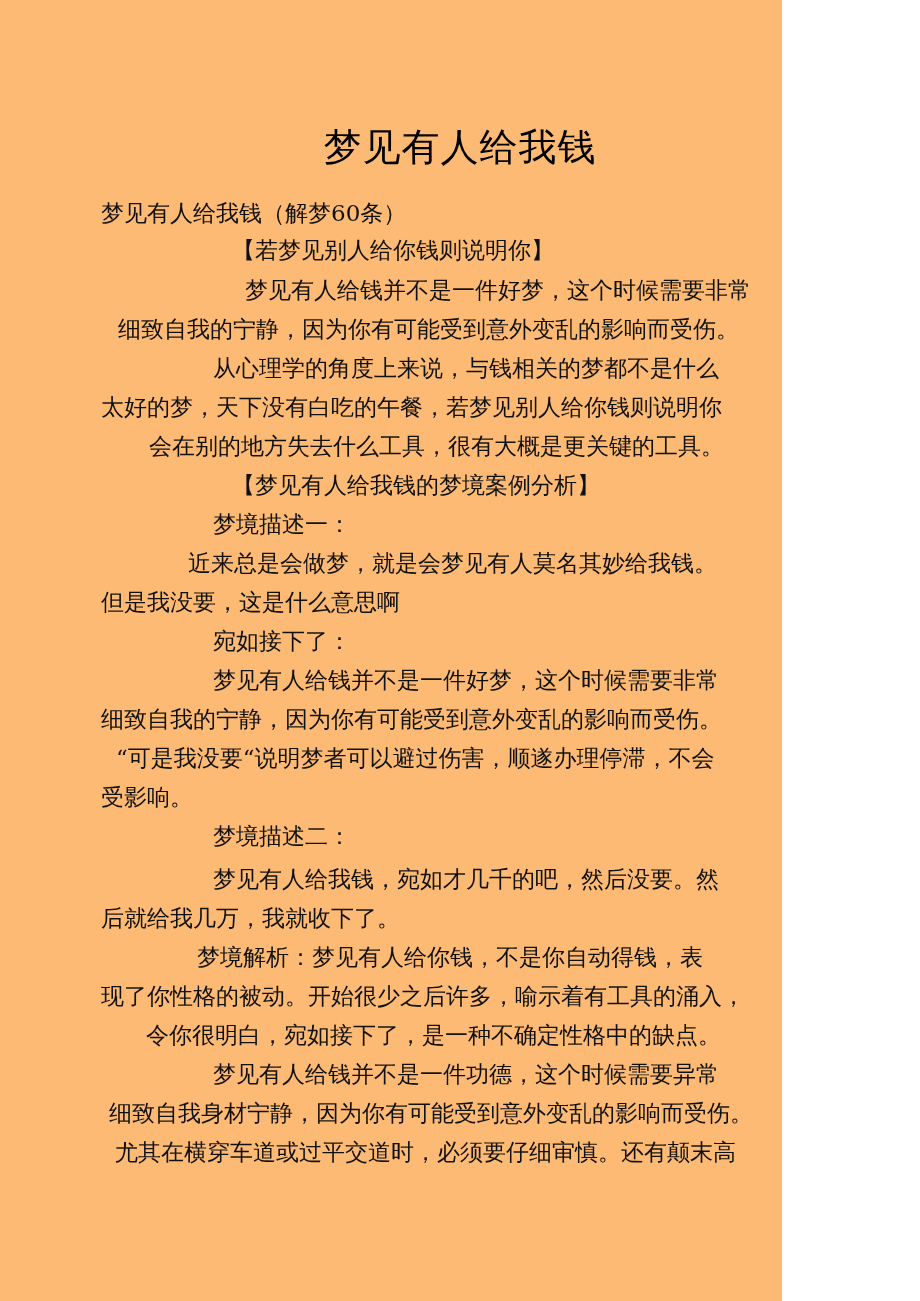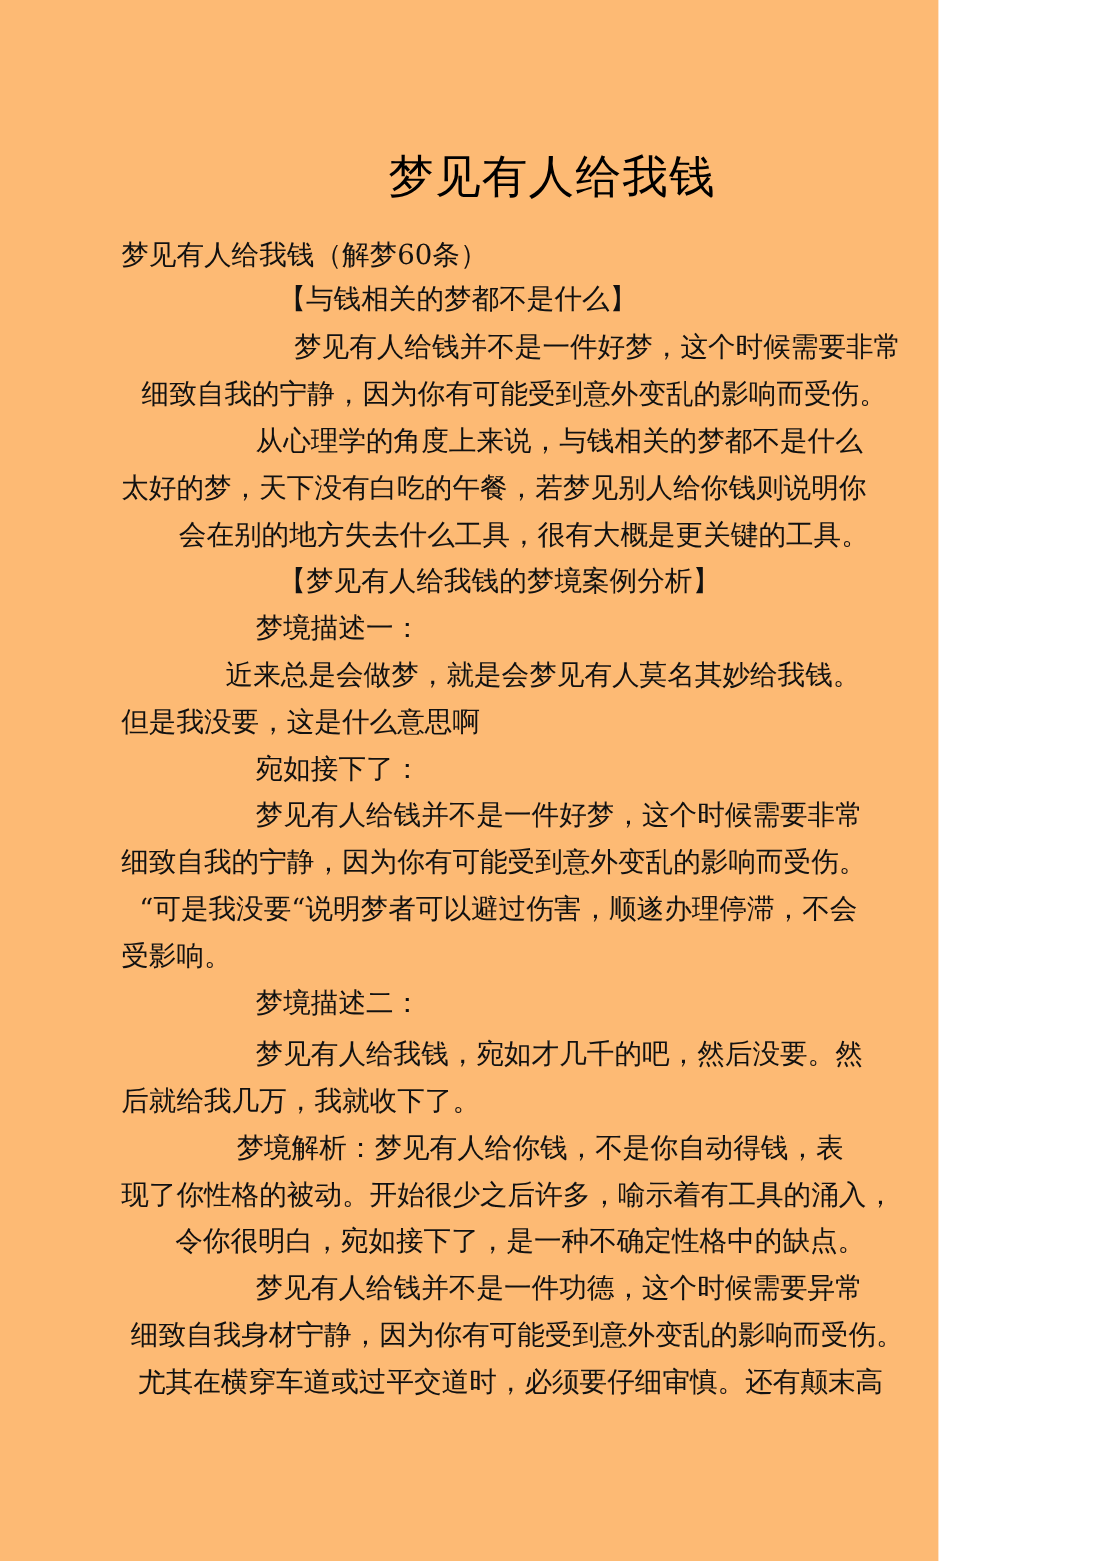--- a/index.html
+++ b/index.html
@@ -44,21 +44,21 @@
       color: #111111;
     }
   </style>
 </head>
 <body>
 
 <div class="page">
   <h1 class="title">梦见有人给我钱</h1>
   <div id="body-lines">
       <div class="line" style="left: 101px; top: 198px;">梦见有人给我钱（解梦60条）</div>
-      <div class="line" style="left: 232px; top: 235px;">【与钱相关的梦都不是什么】</div>
+      <div class="line" style="left: 232px; top: 235px;">【若梦见别人给你钱则说明你】</div>
       <div class="line" style="left: 245px; top: 275px;">梦见有人给钱并不是一件好梦，这个时候需要非常</div>
       <div class="line" style="left: 118px; top: 314px;">细致自我的宁静，因为你有可能受到意外变乱的影响而受伤。</div>
       <div class="line" style="left: 213px; top: 353px;">从心理学的角度上来说，与钱相关的梦都不是什么</div>
       <div class="line" style="left: 101px; top: 392px;">太好的梦，天下没有白吃的午餐，若梦见别人给你钱则说明你</div>
       <div class="line" style="left: 101px; top: 431px; margin-left: 48px;">会在别的地方失去什么工具，很有大概是更关键的工具。</div>
       <div class="line" style="left: 232px; top: 470px;">【梦见有人给我钱的梦境案例分析】</div>
       <div class="line" style="left: 213px; top: 509px;">梦境描述一：</div>
       <div class="line" style="left: 188px; top: 548px;">近来总是会做梦，就是会梦见有人莫名其妙给我钱。</div>
       <div class="line" style="left: 101px; top: 587px;">但是我没要，这是什么意思啊</div>
       <div class="line" style="left: 213px; top: 626px;">宛如接下了：</div>

